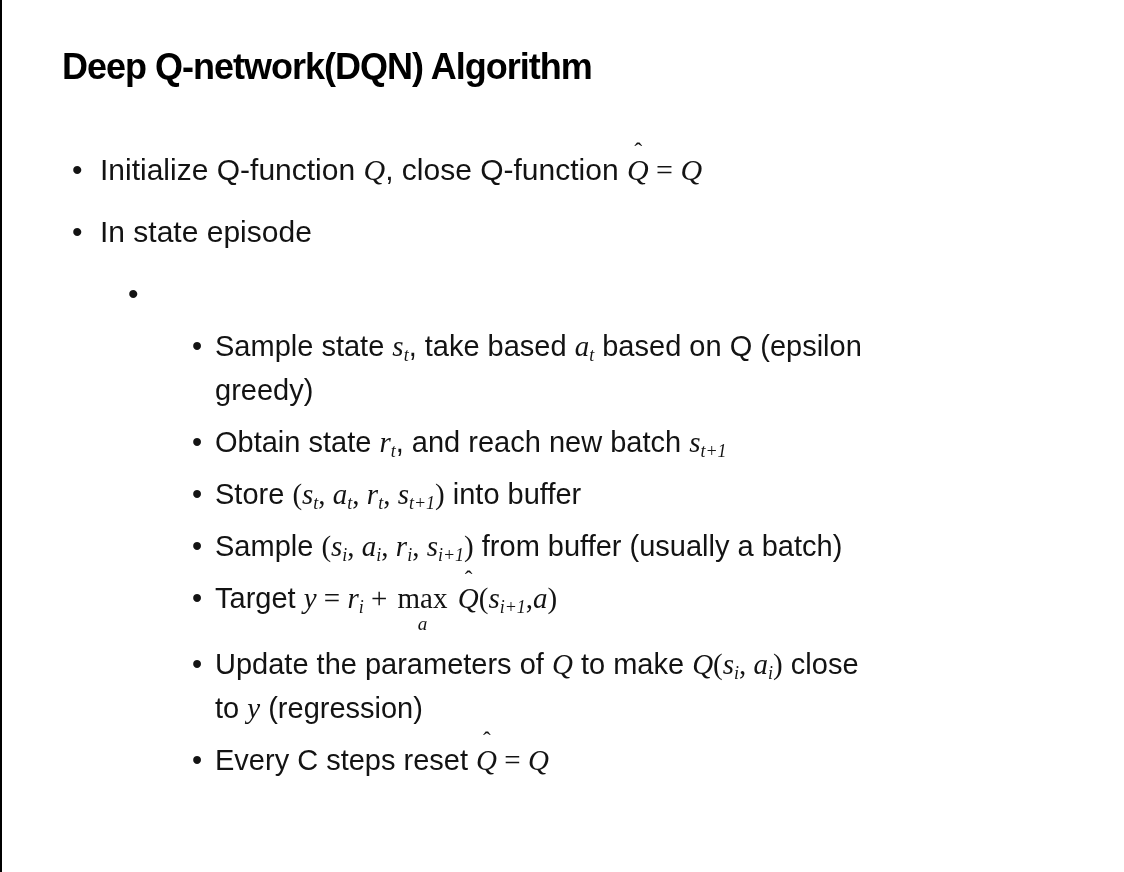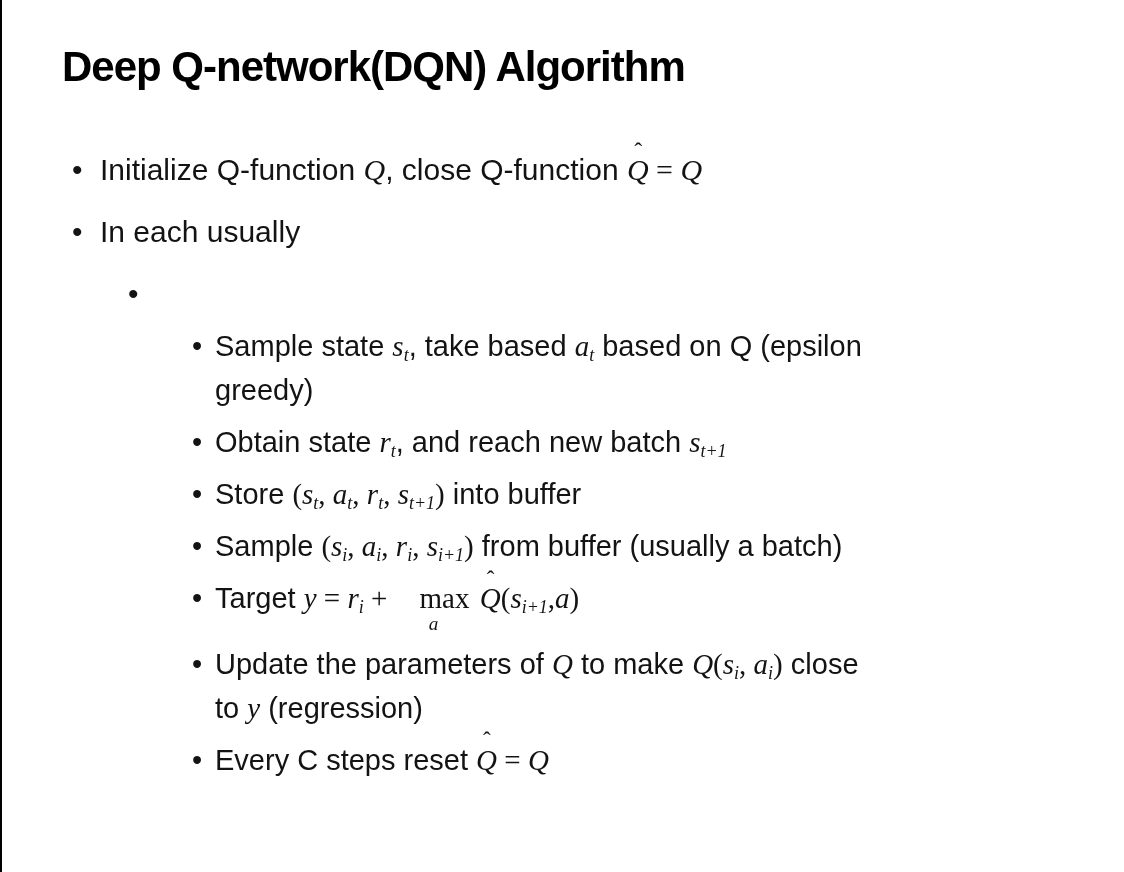--- a/index.html
+++ b/index.html
@@ -25,21 +25,21 @@
   }
   .slide {
     position: absolute;
     left: 0;
     top: 0;
     width: 1124px;
     height: 872px;
   }
   .title {
     margin: 36px 30px 0 62px;
-    font-size: 42px;
+    font-size: 36px;
     line-height: 62px;
     font-weight: bold;
     letter-spacing: -1px;
     color: #000000;
   }
   .bullet-list {
     margin-top: 50px;
     padding-right: 28px;
   }
   .bullet {
@@ -81,21 +81,21 @@
   }
   .underop {
     display: inline-flex;
     flex-direction: column;
     align-items: center;
     font-family: "Liberation Serif", serif;
     line-height: 1;
     margin: 0 3px;
     vertical-align: baseline;
   }
-  .underop .op-main { line-height: 1.05; margin-left: 22px; }
+  .underop .op-main { line-height: 1.05; }
   .underop .op-under {
     font-style: italic;
     font-size: 0.66em;
     line-height: 1;
     margin-top: 1px;
   }
 </style>
 </head>
 <body>
 
@@ -103,21 +103,21 @@
 
 <div class="slide">
   <h1 class="title">Deep Q-network(DQN) Algorithm</h1>
   <div class="bullet-list">
       <div class="bullet level-1">
         <span class="marker">•</span>
         <span class="content"><span class="txt">Initialize Q-function </span><span class="var"><span class="vletter">Q</span></span><span class="txt">, close Q-function </span><span class="var hatwrap"><span class="vletter">Q</span><span class="hatmark">ˆ</span></span><span class="mathup"> = </span><span class="var"><span class="vletter">Q</span></span></span>
       </div>
       <div class="bullet level-1">
         <span class="marker">•</span>
-        <span class="content"><span class="txt">In each usually</span></span>
+        <span class="content"><span class="txt">In state episode</span></span>
       </div>
       <div class="bullet level-2">
         <span class="marker">•</span>
       </div>
       <div class="bullet level-3">
         <span class="marker">•</span>
         <span class="content"><span class="txt">Sample state </span><span class="var"><span class="vletter">s</span><sub class="vsub">t</sub></span><span class="txt">, take based </span><span class="var"><span class="vletter">a</span><sub class="vsub">t</sub></span><span class="txt"> based on Q (epsilon</span><br><span class="txt">greedy)</span></span>
       </div>
       <div class="bullet level-3">
         <span class="marker">•</span>

